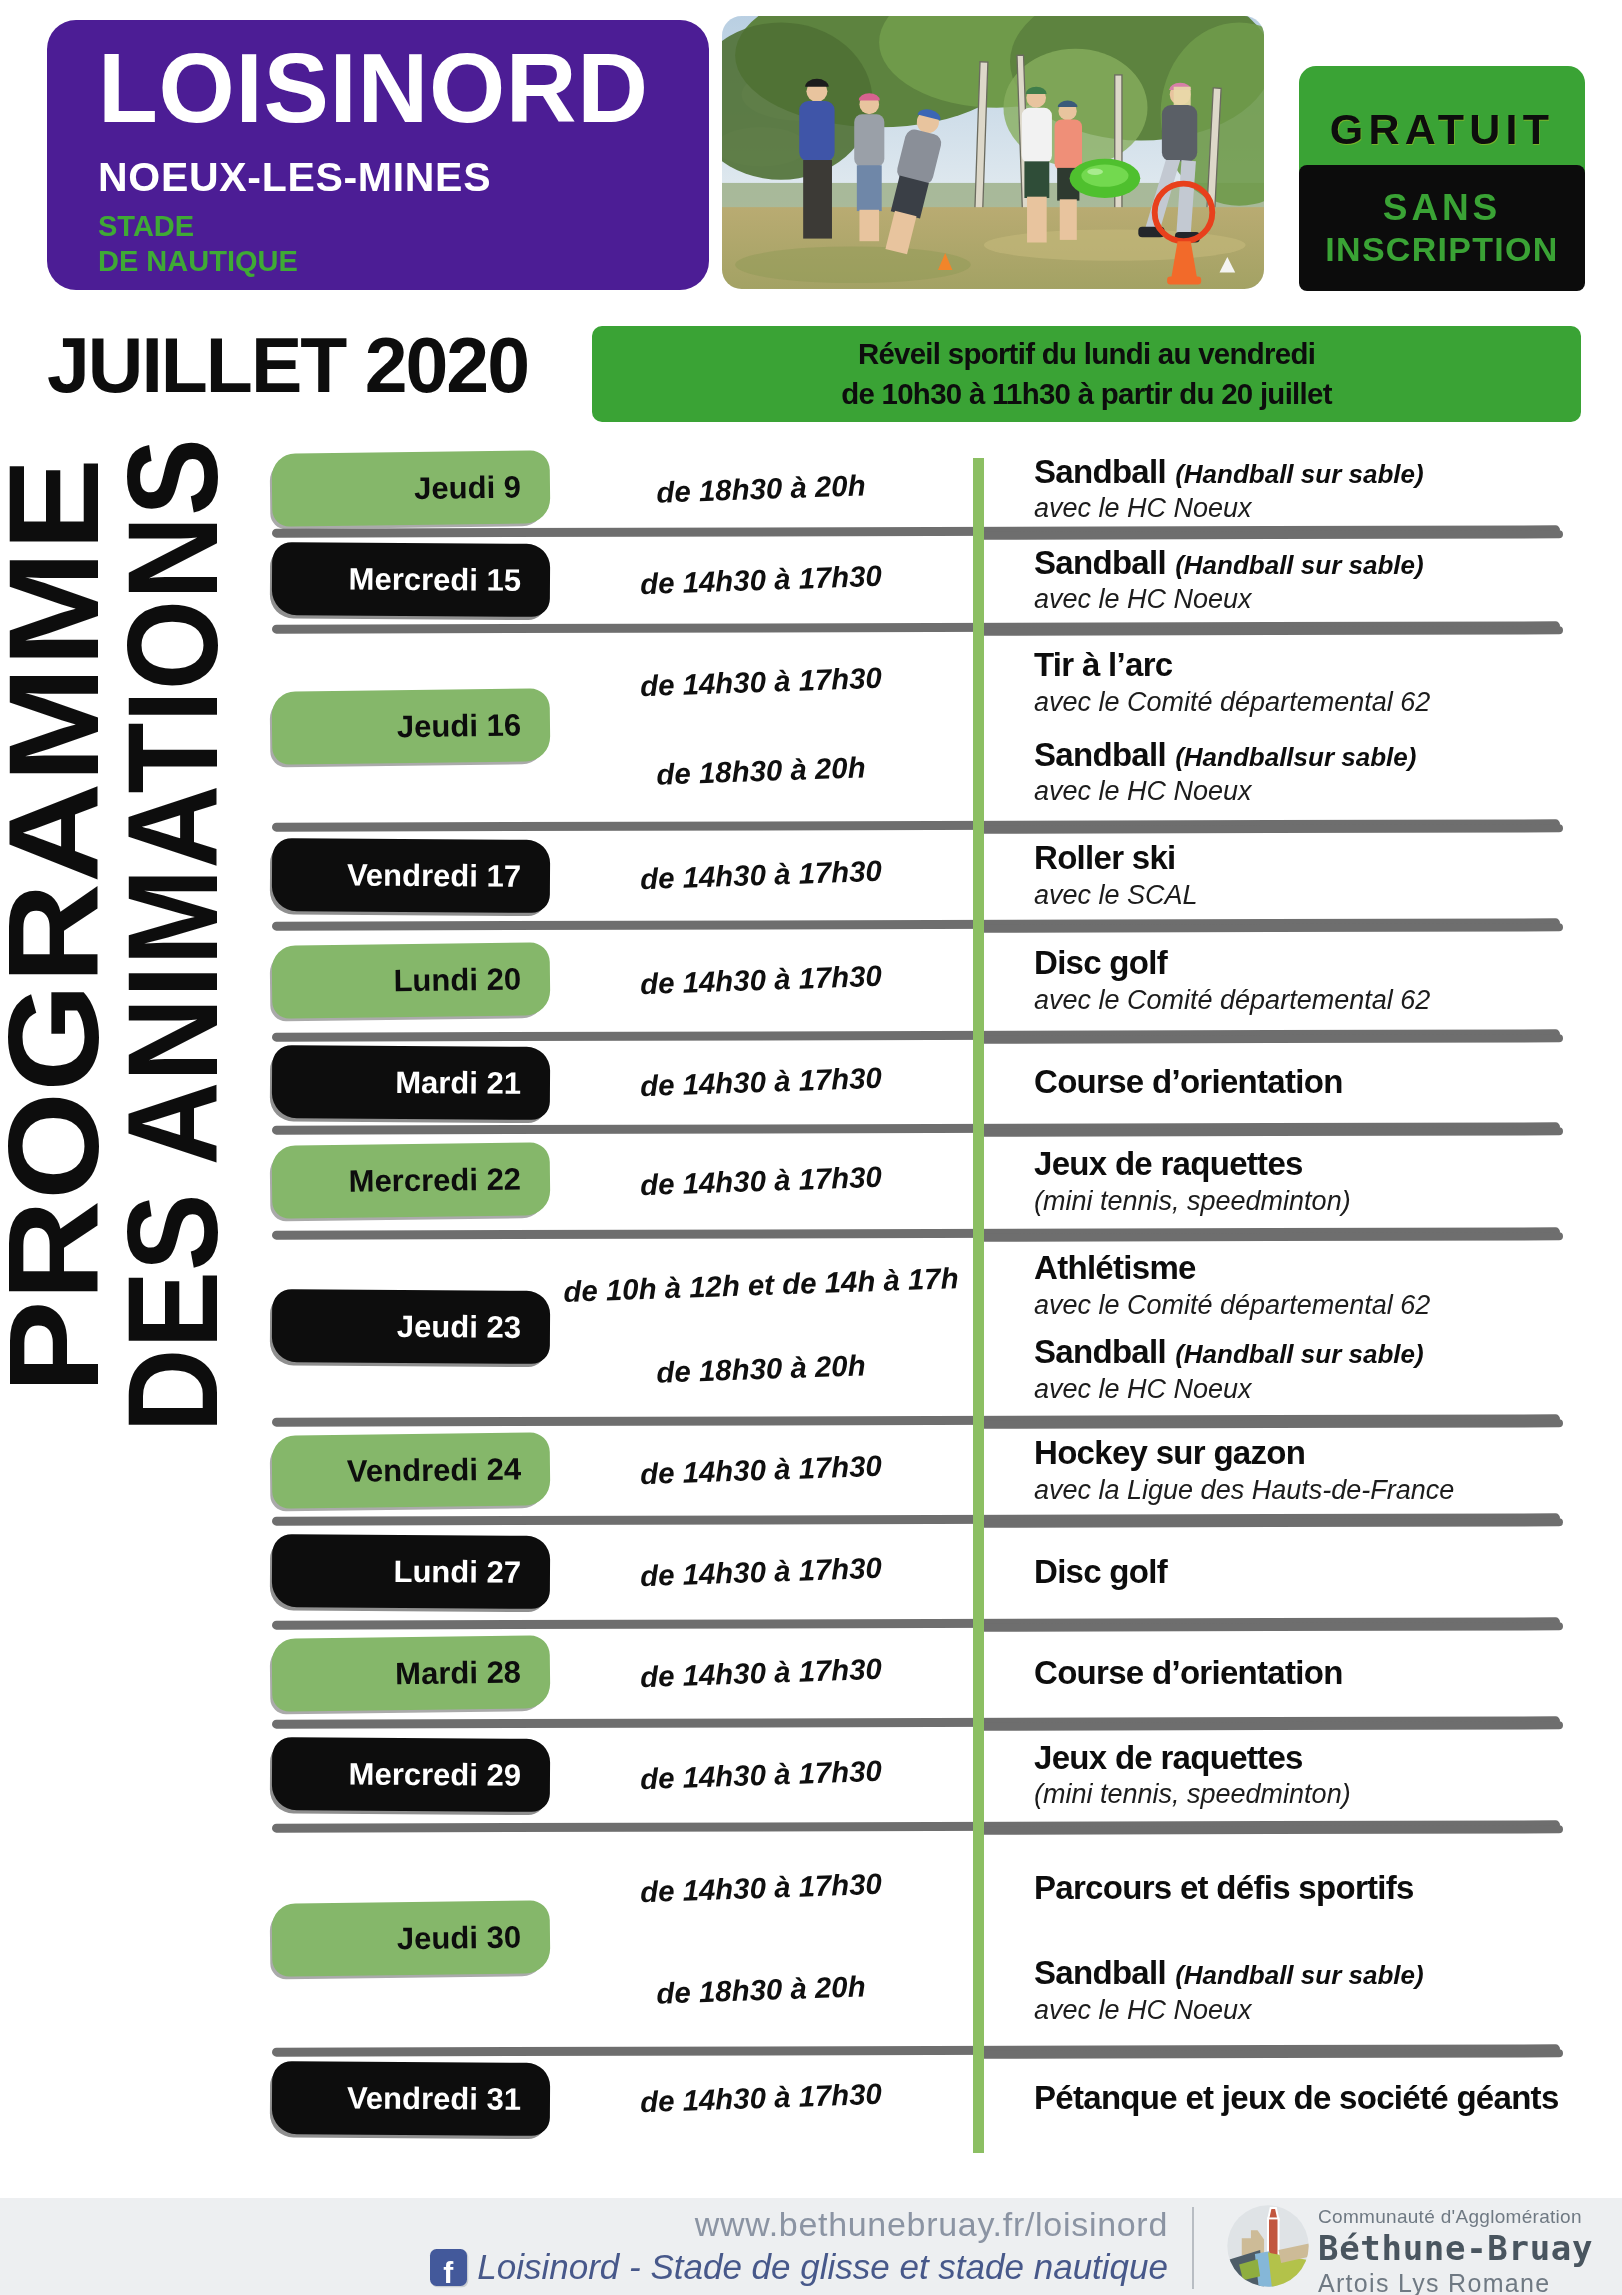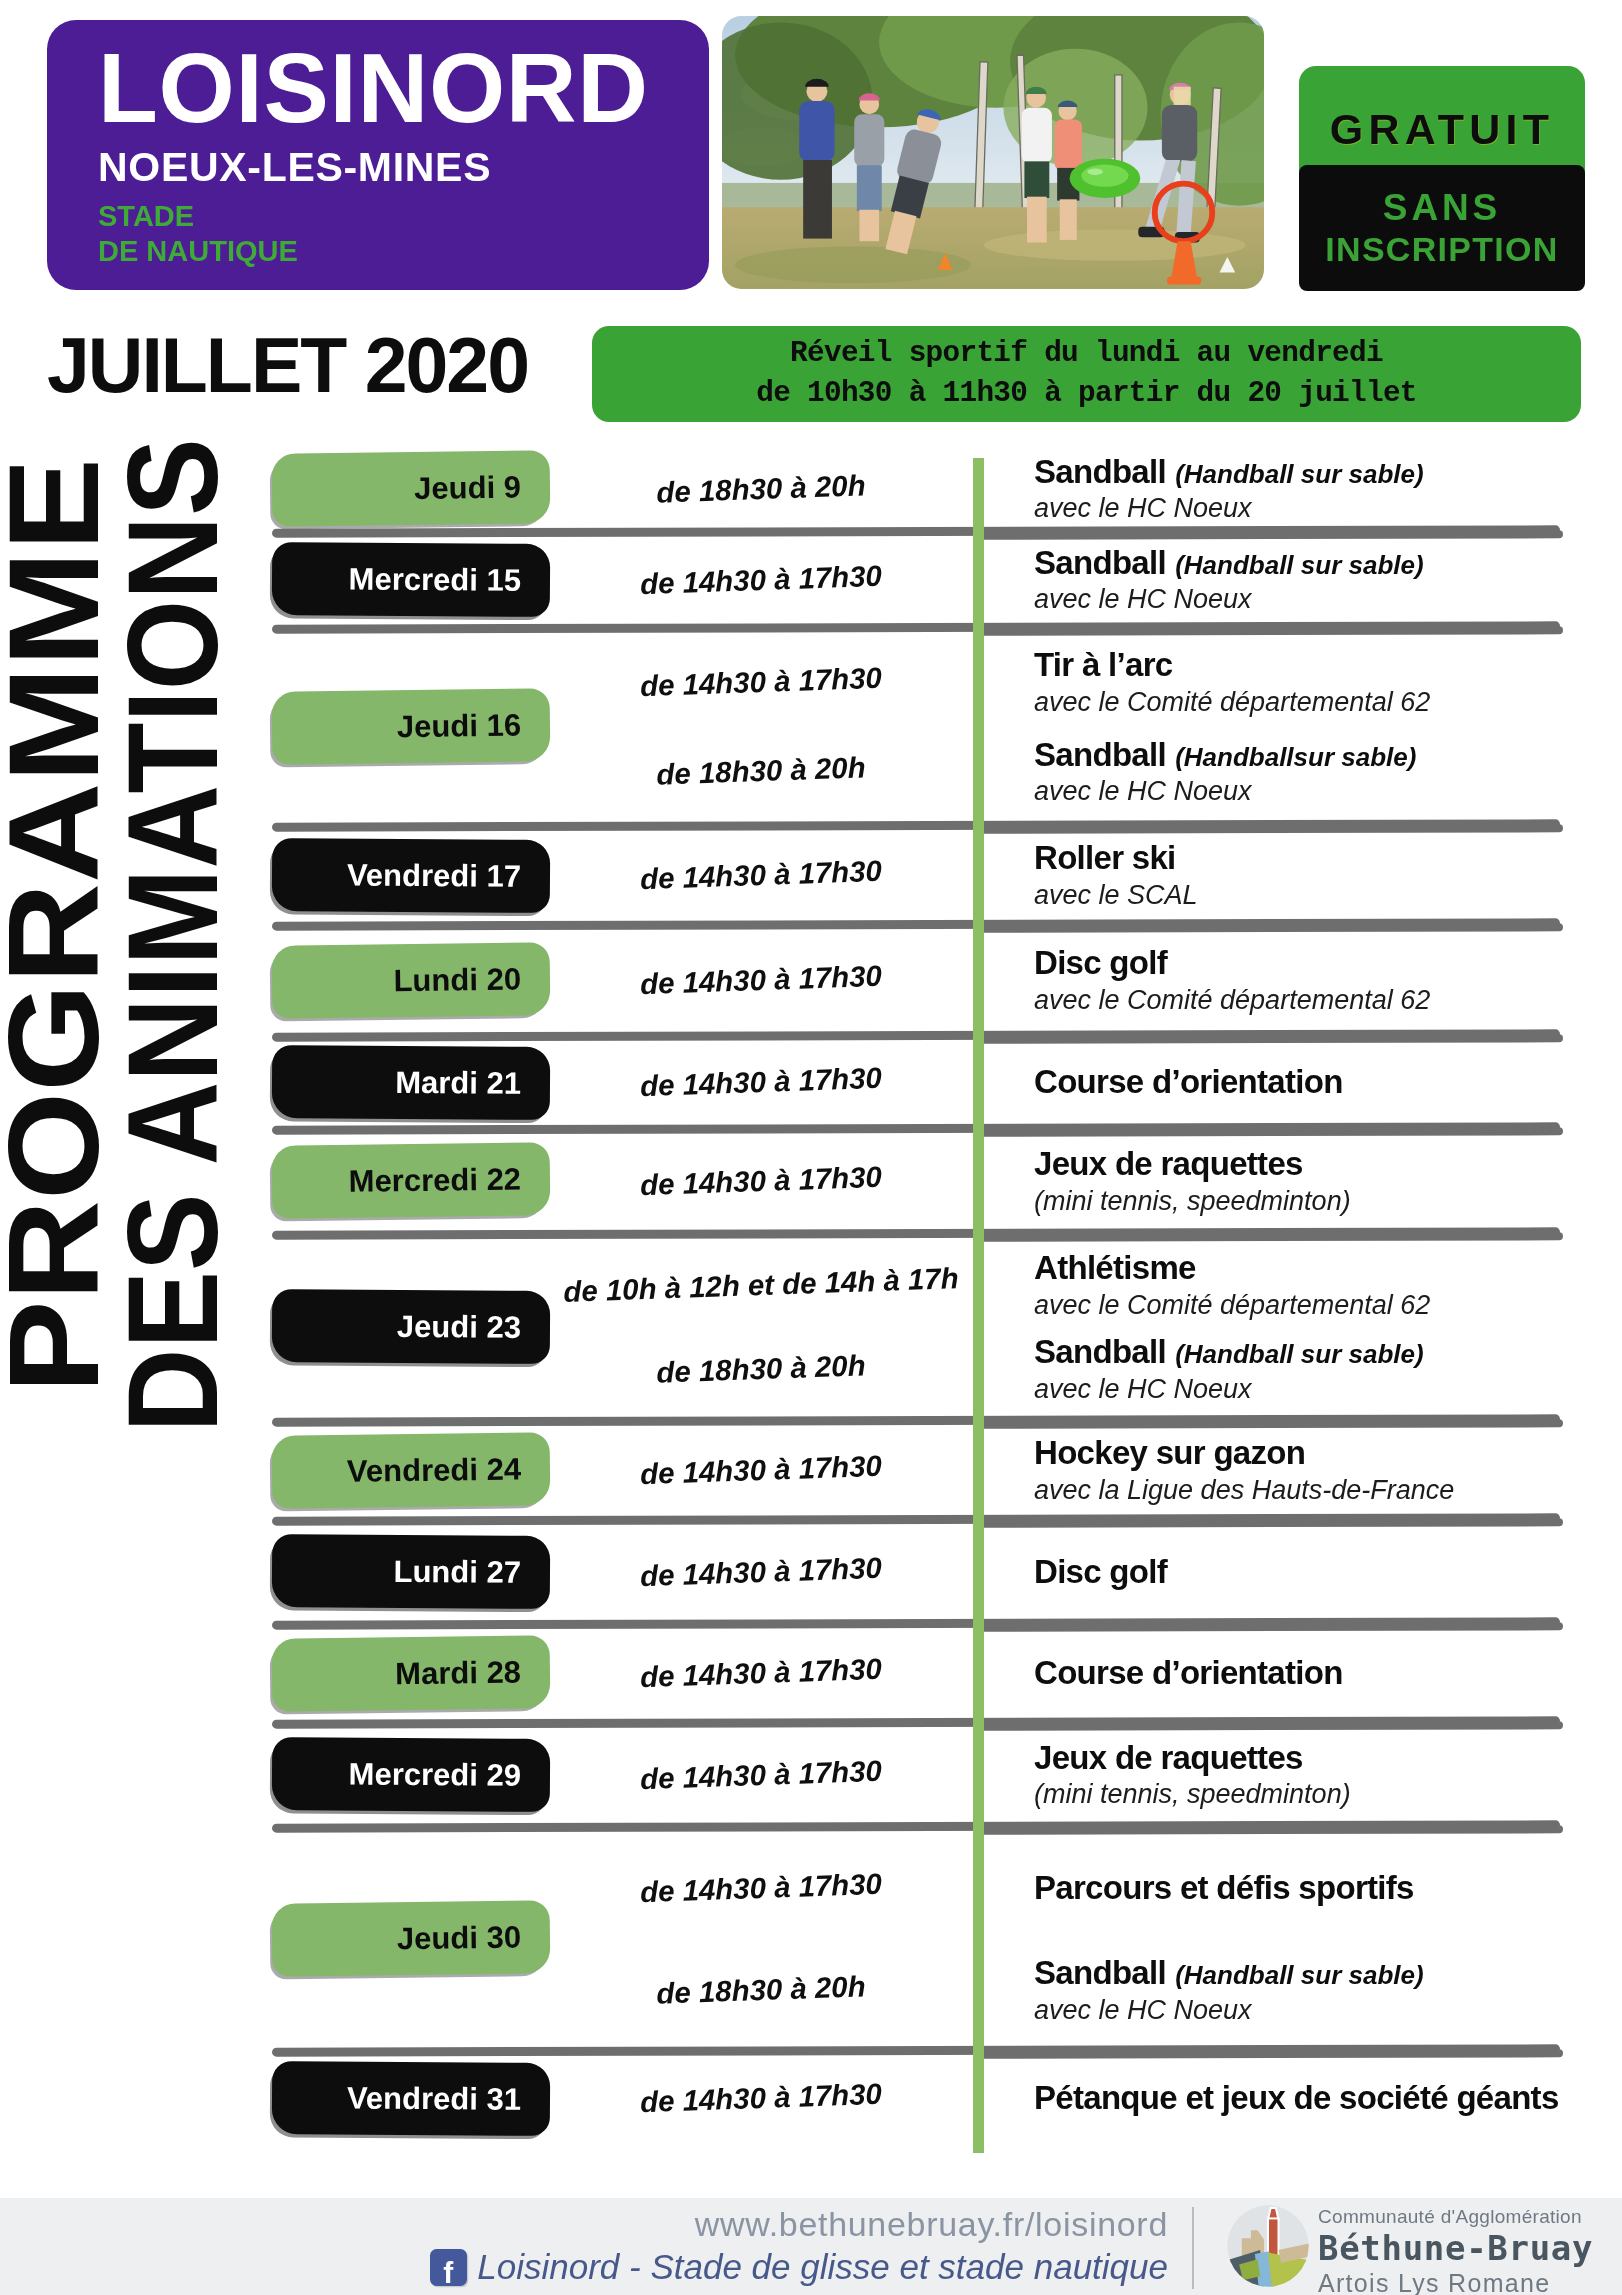--- a/index.html
+++ b/index.html
@@ -3,41 +3,41 @@
 <meta charset="utf-8">
 <style>
   html,body{margin:0;padding:0;background:#ffffff;}
   .page{position:relative;width:1623px;height:2295px;background:#ffffff;overflow:hidden;
         font-family:"Liberation Sans",sans-serif;color:#111;}
 
   
   .brand-box{position:absolute;left:47px;top:19.6px;width:662px;height:270px;background:#4c1d95;
              border-radius:29px;box-sizing:border-box;padding:19.6px 0 0 51px;}
   .brand-title{font-size:98px;font-weight:900;color:#fff;letter-spacing:0.7px;line-height:1.02;}
-  .brand-sub{font-size:41px;font-weight:900;color:#fff;letter-spacing:0.7px;margin-top:5px;}
+  .brand-sub{font-size:41px;font-weight:900;color:#fff;letter-spacing:0.7px;margin-top:15px;}
   .brand-venue{font-size:29px;font-weight:800;color:#3faa35;line-height:1.2;margin-top:7.9px;}
 
   .photo-box{position:absolute;left:722px;top:16.4px;width:542px;height:273px;border-radius:19.6px;
              overflow:hidden;}
 
   .badge-free{position:absolute;left:1299px;top:19.6px;width:286px;height:128px;background:#3aa335;
               border-radius:17px;display:flex;align-items:center;justify-content:center;
               font-size:43px;font-weight:900;letter-spacing:5.2px;color:#0d0d0d;
               text-shadow:0.7px 0.7px 0 #7ab52a;margin-top:46px;}
   .badge-noreg{position:absolute;left:1299px;top:165px;width:286px;height:126px;background:#0c0c0c;
                border-radius:8px;display:flex;flex-direction:column;align-items:center;justify-content:center;
                color:#3aa335;font-weight:900;line-height:1.15;}
   .badge-noreg .l1{font-size:37px;letter-spacing:3.9px;}
   .badge-noreg .l2{font-size:34px;letter-spacing:1.3px;}
 
   .month-title{position:absolute;left:47px;top:325px;width:537px;font-size:77px;font-weight:900;
                letter-spacing:-2px;color:#0d0d0d;line-height:1.05;white-space:nowrap;}
   .banner{position:absolute;left:592px;top:326px;width:989px;height:96px;background:#3aa335;
-          border-radius:17px;display:flex;flex-direction:column;align-items:center;justify-content:center;
-          font-family:Liberation Mono, monospace;font-weight:bold;font-size:29.4px;color:#0d0d0d;
+          border-radius:10px;display:flex;flex-direction:column;align-items:center;justify-content:center;
+          font-family:Liberation Sans, sans-serif;font-weight:bold;font-size:29.4px;color:#0d0d0d;
           line-height:1.35;letter-spacing:-0.7px;}
 
   
   .side-titles{position:absolute;left:0;top:412px;}
 
   
   .table{position:absolute;left:272px;top:452px;width:1292px;}
   .group{display:grid;grid-template-columns:278px 1fr;align-items:center;}
   .slots{display:flex;flex-direction:column;height:100%;justify-content:space-around;}
   .slot{flex:1;display:grid;grid-template-columns:422px 1fr;align-items:center;}

